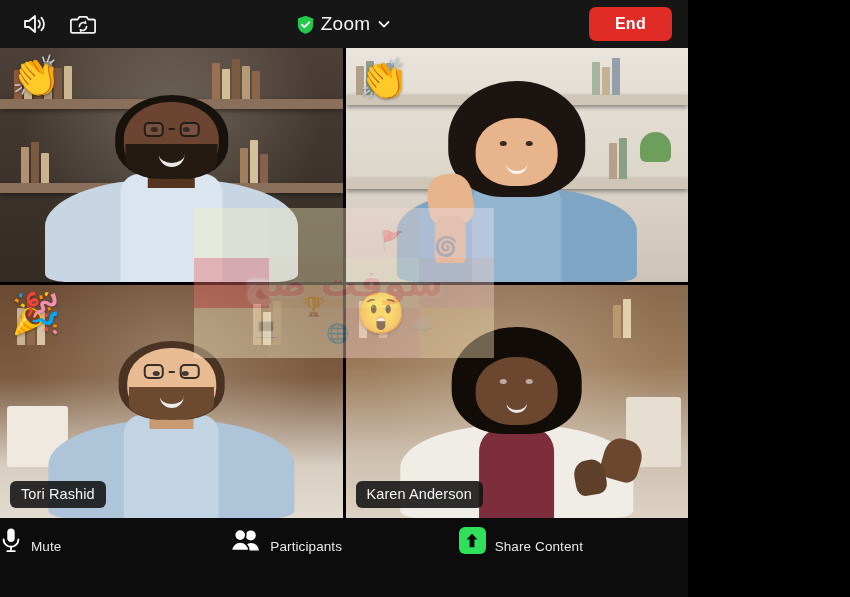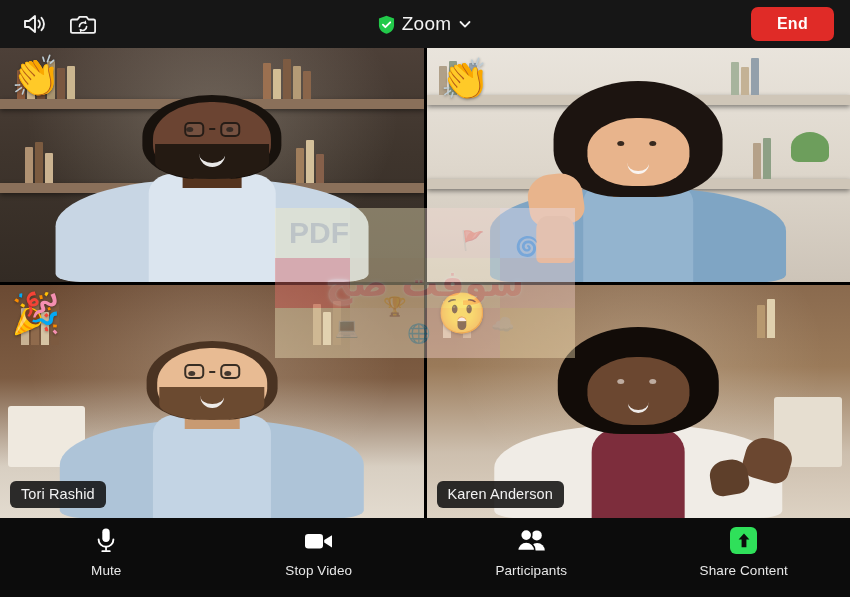--- a/index.html
+++ b/index.html
@@ -4,21 +4,21 @@
 <style>
   * { box-sizing: border-box; margin: 0; padding: 0; }
   html, body {
     width: 850px; height: 597px;
     background: #000;
     font-family: "Liberation Sans", sans-serif;
     overflow: hidden;
   }
   .app {
     position: relative;
-    width: 850px; height: 597px;
+    width: 688px; height: 597px;
     background: #0c0c0c;
     display: flex;
     flex-direction: column;
   }
 
   
   .topbar {
     position: relative;
     height: 48px;
     background: #161616;
@@ -255,22 +255,22 @@
   .bottombar {
     flex: 0 0 79px;
     background: #0c0c0c;
     display: flex;
     align-items: flex-start;
     padding-top: 9px;
   }
   .bb-item {
     flex: 1 1 0;
     display: flex;
-    flex-direction: column;
-    align-items: center;
+    flex-direction: row;
+    align-items: flex-end;
     gap: 9px;
     cursor: pointer;
     user-select: none;
   }
   .bb-icon {
     height: 27px;
     display: flex;
     align-items: center;
     justify-content: center;
   }
@@ -499,21 +499,20 @@
         <div class="wm-cell" style="background:#e9e0ee"></div>
         <div class="wm-cell" style="background:#e9706a"></div>
         <div class="wm-cell" style="background:#f0dfb4"></div>
         <div class="wm-cell" style="background:#f4e9cf"></div>
         <div class="wm-cell" style="background:#f2cfc8"></div>
         <div class="wm-cell" style="background:#efe2ba"></div>
         <div class="wm-cell" style="background:#f6e9c9"></div>
         <div class="wm-cell" style="background:#f3cfc8"></div>
         <div class="wm-cell" style="background:#f4e0b4"></div>
       </div>
-      <div class="wm-pdf">PDF</div>
       <span class="wm-dot" style="left:80%;top:18%;">🌀</span>
       <span class="wm-dot" style="left:62%;top:14%;">🚩</span>
       <span class="wm-dot" style="left:20%;top:72%;">💻</span>
       <span class="wm-dot" style="left:44%;top:76%;">🌐</span>
       <span class="wm-dot" style="left:72%;top:70%;">☁️</span>
       <span class="wm-dot" style="left:36%;top:58%;">🏆</span>
       <div class="wm-text">سوفت صح</div>
     </div>
   </div>
 
@@ -524,29 +523,20 @@
         <svg width="22" height="27" viewBox="0 0 22 27">
           <rect x="7.3" y="1.5" width="7.4" height="13.5" rx="3.7" fill="#ffffff"></rect>
           <path d="M3.6 12.4 a7.4 7.4 0 0 0 14.8 0" fill="none" stroke="#ffffff" stroke-width="1.9" stroke-linecap="round"></path>
           <rect x="10.2" y="19.4" width="1.7" height="4.4" fill="#ffffff"></rect>
           <rect x="6.4" y="23.3" width="9.3" height="1.8" rx=".9" fill="#ffffff"></rect>
         </svg>
       </div>
       <div class="bb-label">Mute</div>
     </div>
 
-    <div class="bb-item">
-      <div class="bb-icon">
-        <svg width="30" height="20" viewBox="0 0 30 20">
-          <rect x="1" y="3" width="18" height="14.5" rx="3.2" fill="#ffffff"></rect>
-          <path d="M20.2 9 L28 4.2 v12.2 L20.2 11.6 Z" fill="#ffffff"></path>
-        </svg>
-      </div>
-      <div class="bb-label">Stop Video</div>
-    </div>
 
     <div class="bb-item">
       <div class="bb-icon">
         <svg width="32" height="23" viewBox="0 0 32 23">
           <circle cx="21.8" cy="6.4" r="5" fill="#ffffff"></circle>
           <path d="M14.6 21.5 a7.6 7.6 0 0 1 15.2 0 Z" fill="#ffffff"></path>
           <circle cx="11.2" cy="6.1" r="5.6" fill="#ffffff" stroke="#0c0c0c" stroke-width="1.6"></circle>
           <path d="M2.6 21.5 a8.6 8.6 0 0 1 17.2 0 Z" fill="#ffffff" stroke="#0c0c0c" stroke-width="1.6"></path>
         </svg>
       </div>

